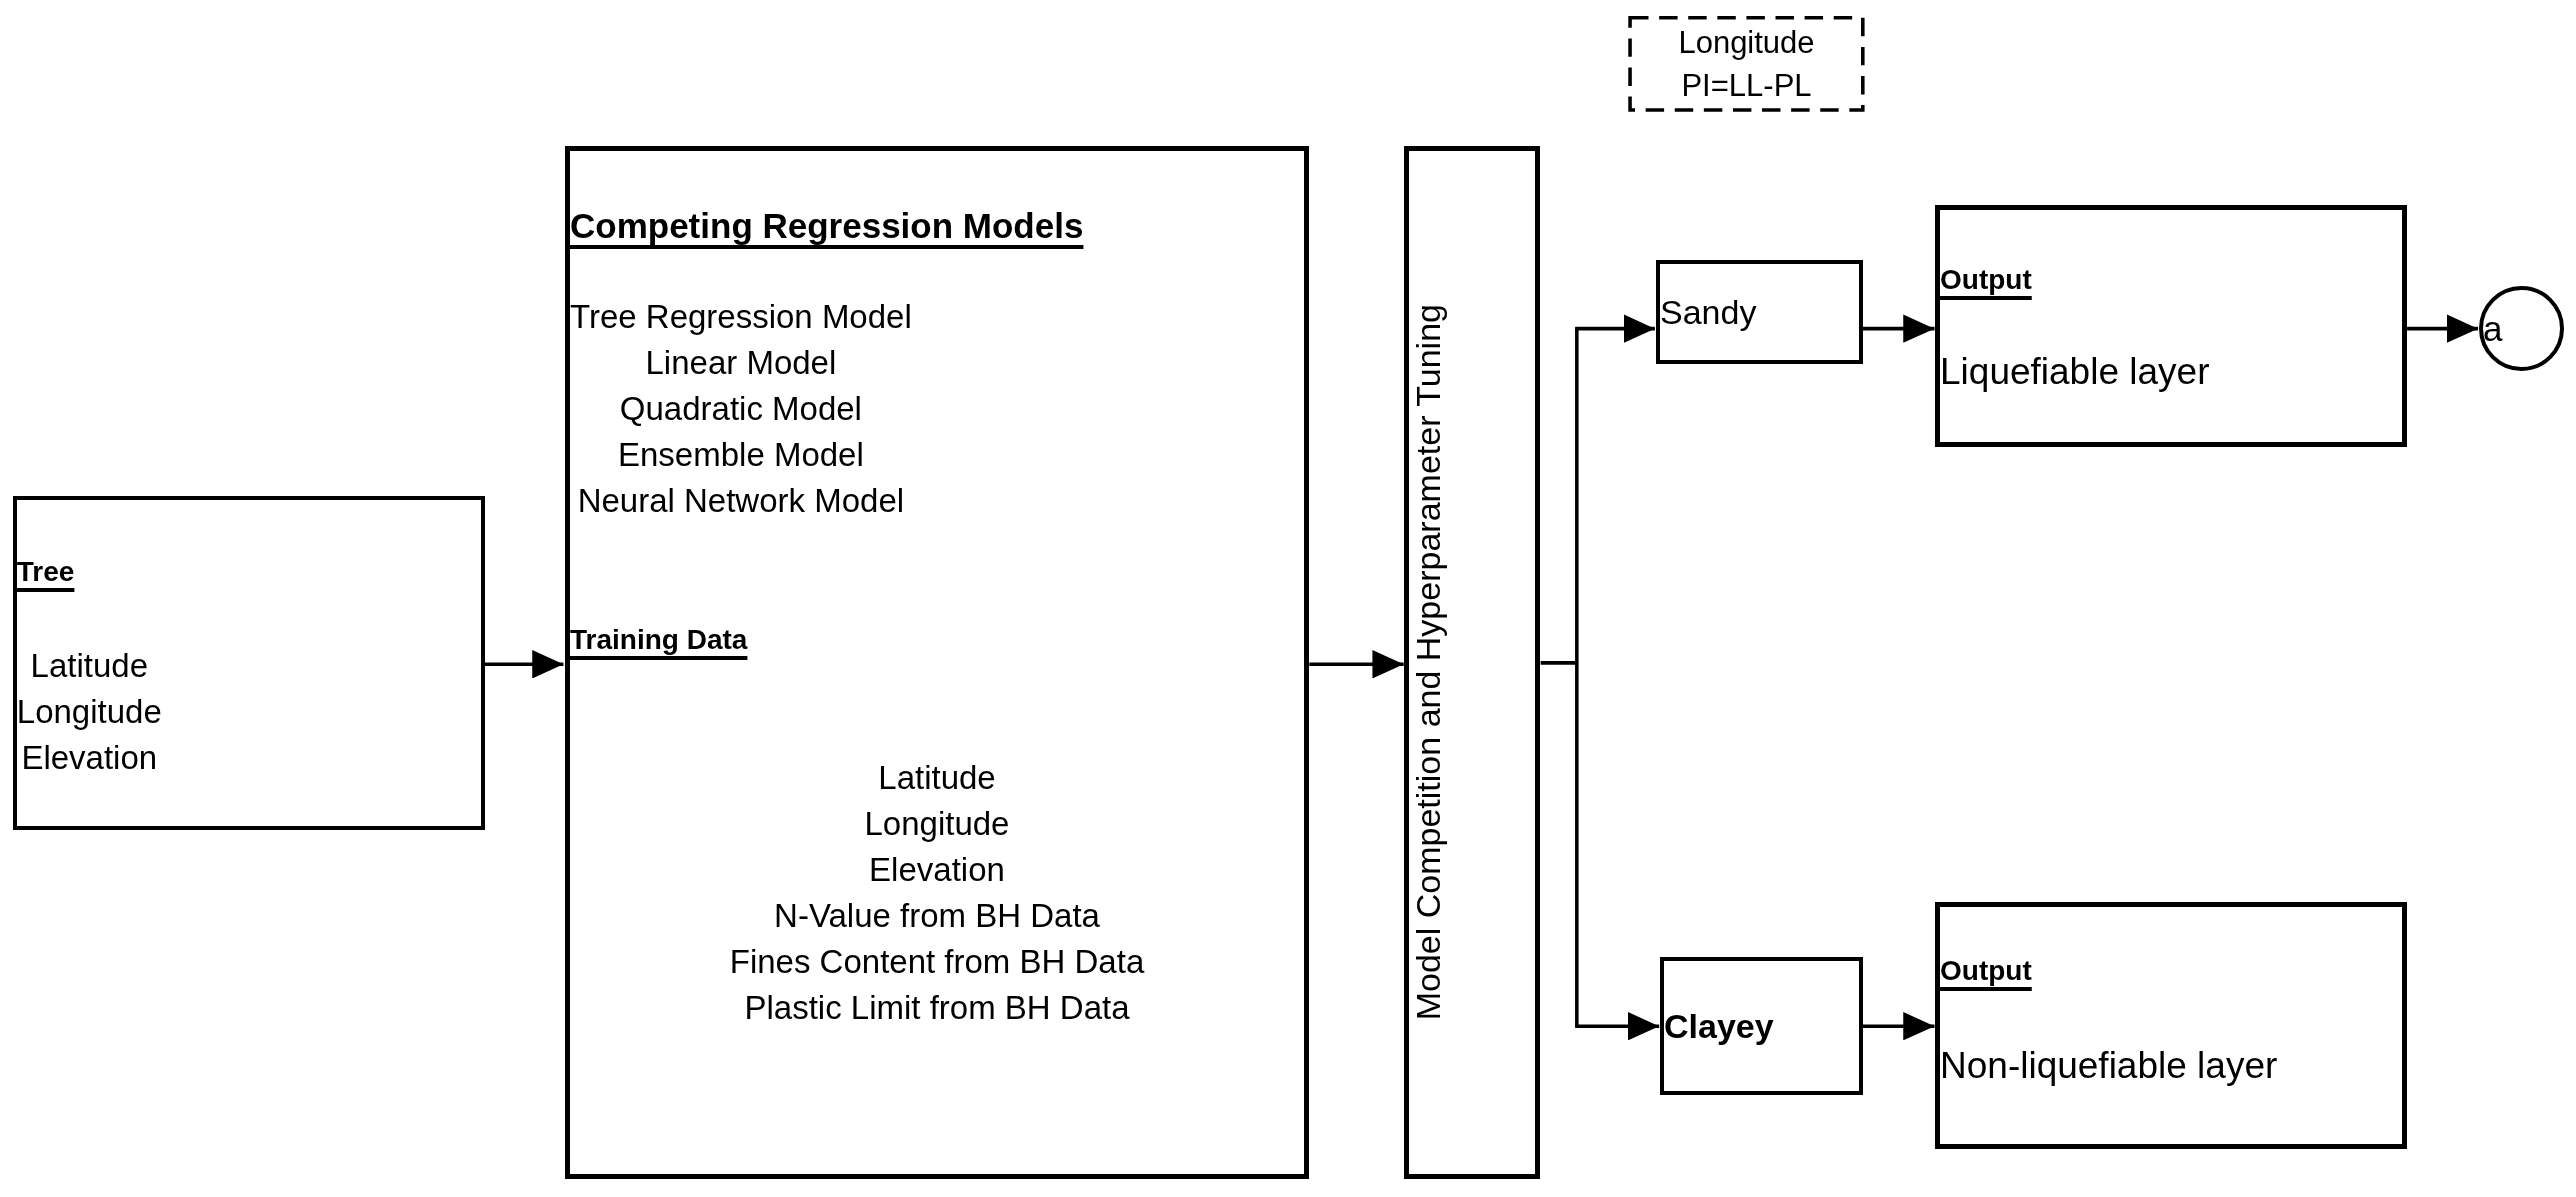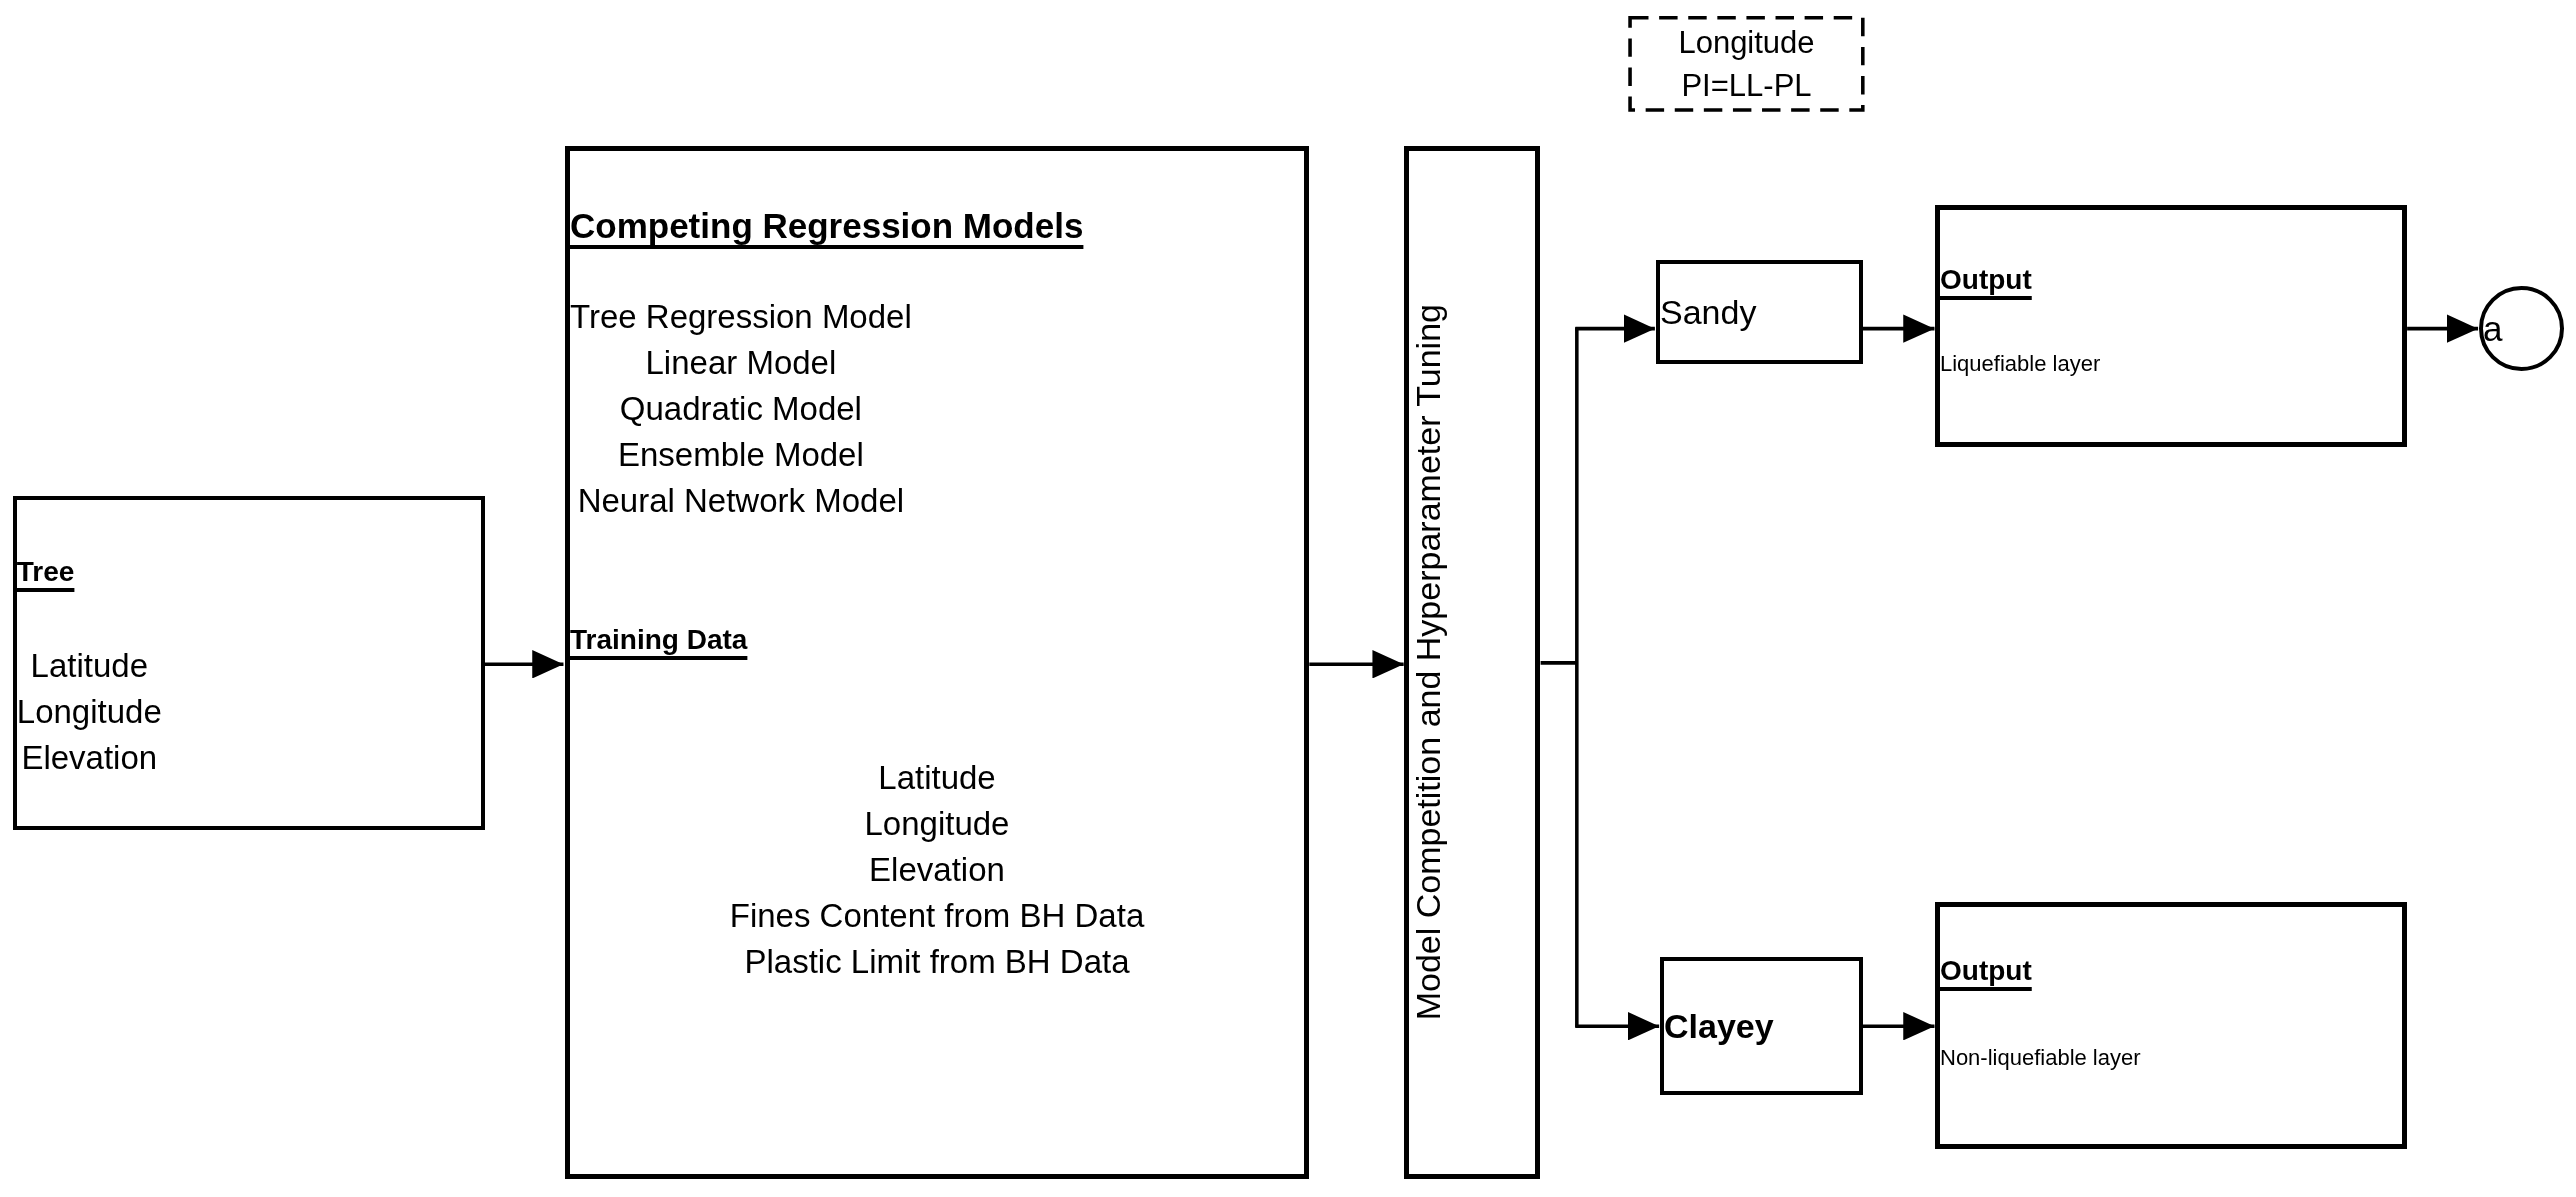--- a/index.html
+++ b/index.html
@@ -89,21 +89,21 @@
   #sandy-box { left: 1656px; top: 260px; width: 207px; height: 104px; justify-content: center; }
   #clayey-box { left: 1660px; top: 957px; width: 203px; height: 138px; justify-content: center; font-weight: bold; }
   .small-label { font-size: 34px; white-space: nowrap; }
   
   #output-liq-box { left: 1935px; top: 205px; width: 472px; height: 242px; }
   #output-liq-box .heading { margin-top: 49px; }
   #output-liq-box .out-label { margin-top: 51px; }
   #output-nonliq-box { left: 1935px; top: 902px; width: 472px; height: 247px; }
   #output-nonliq-box .heading { margin-top: 43px; }
   #output-nonliq-box .out-label { margin-top: 54px; }
-  .out-label { font-size: 22px; white-space: nowrap; }
+  .out-label { font-size: 37px; white-space: nowrap; }
   
   #circle-a {
     left: 2479px; top: 286px; width: 85px; height: 85px;
     border-radius: 50%;
     justify-content: center;
   }
   #circle-a .small-label { font-size: 35px; }
 </style>
 </head>
 <body>
@@ -150,20 +150,21 @@
       <div>Ensemble Model</div>
       <div>Neural Network Model</div>
     </div>
     <div class="heading training">Training Data</div>
   </div>
 
   <div id="training-list">
     <div>Latitude</div>
     <div>Longitude</div>
     <div>Elevation</div>
+    <div>N-Value from BH Data</div>
     <div>Fines Content from BH Data</div>
     <div>Plastic Limit from BH Data</div>
   </div>
 
   <div class="box thick" id="tuning-box">
     <div id="tuning-label">Model Competition and Hyperparameter Tuning</div>
   </div>
 
   <div id="determine-label">
     <div>Longitude</div>

